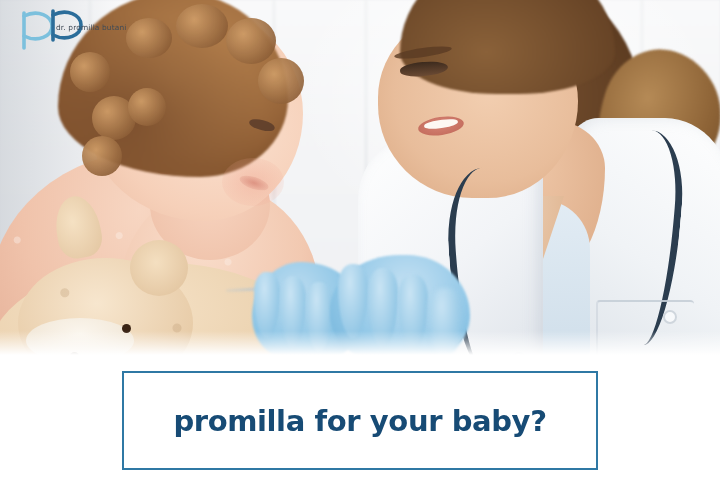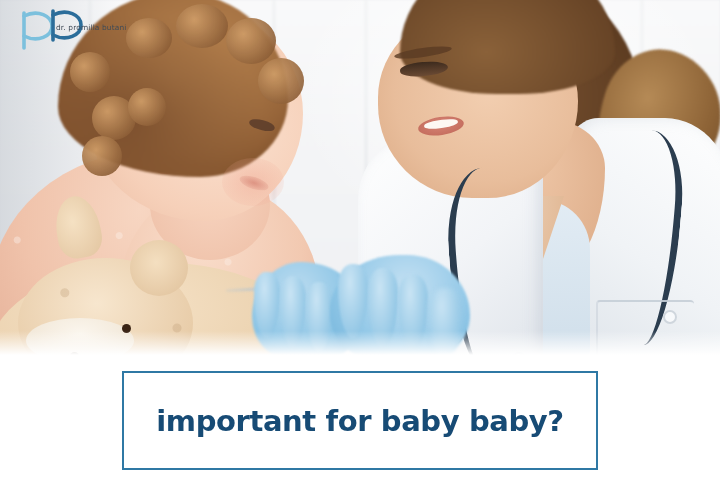--- a/index.html
+++ b/index.html
@@ -621,16 +621,16 @@
       <path d="M16 7 L16 42" stroke="#7cc0dd" stroke-width="3.6" fill="none" stroke-linecap="round"></path>
       <path d="M16 10 C30 3, 44 10, 44 20 C44 30, 30 37, 16 30" stroke="#7cc0dd" stroke-width="3.6" fill="none" stroke-linecap="round"></path>
 
       <path d="M45 5 L45 34" stroke="#2b6d9a" stroke-width="3.6" fill="none" stroke-linecap="round"></path>
       <path d="M45 9 C59 2, 73 9, 73 19 C73 29, 59 36, 45 29" stroke="#2b6d9a" stroke-width="3.6" fill="none" stroke-linecap="round"></path>
     </svg>
     <div class="logo-word">dr. promilla butani</div>
   </div>
 
   <div id="title-card">
-    <div class="title-line">important for baby baby?</div>
+    <div class="title-line">promilla for your baby?</div>
   </div>
 
 </div>
 
 </body></html>

